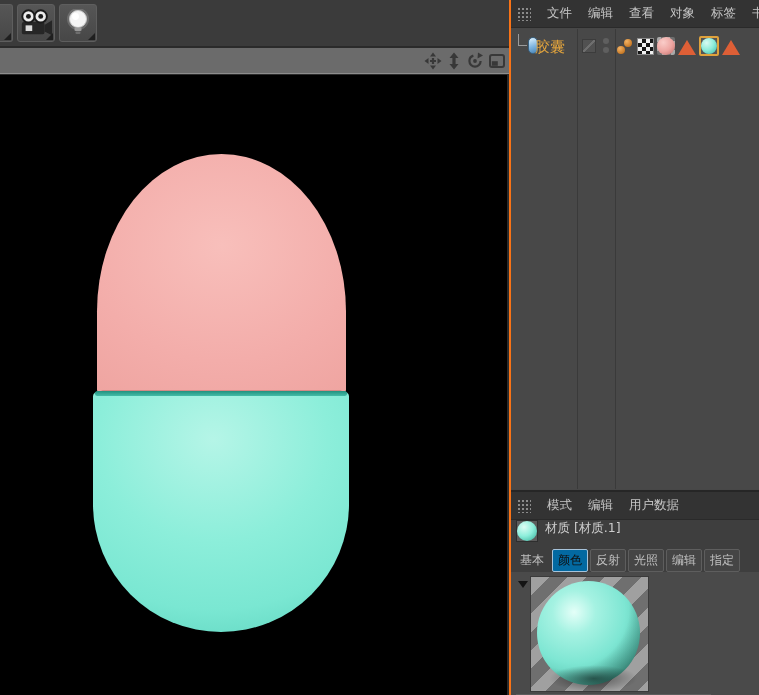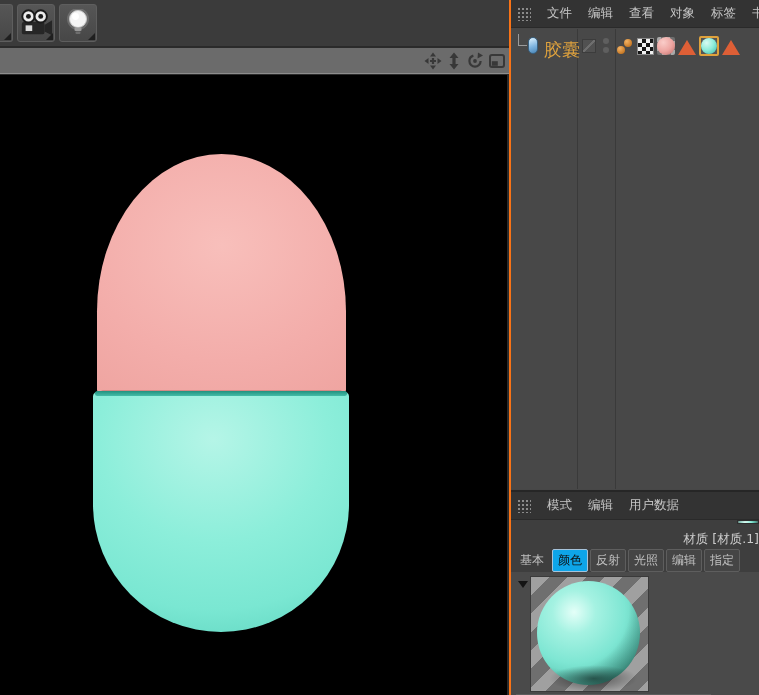--- a/index.html
+++ b/index.html
@@ -67,21 +67,21 @@
              background:#484848; }
   .col-line { position:absolute; top:0; bottom:0; width:1px; background:#3a3a3a; }
   .col-line.c1 { left:66px; } .col-line.c2 { left:104px; }
 
   .obj-row { position:absolute; left:0; top:4px; width:248px; height:26px; }
   .hier-l { position:absolute; left:7px; top:1px; width:9px; height:12px;
             border-left:1px solid #9a9a9a; border-bottom:1px solid #9a9a9a; }
   .obj-icon { position:absolute; left:17px; top:4px; width:10px; height:17px;
             border-radius:5px; border:1px solid #39607f;
             background:linear-gradient(160deg,#d2eafa 8%,#7fb5e0 55%,#4a86b8 100%); }
-  .obj-label { position:absolute; left:33px; top:5px; font-size:18px; color:#dfa23d; }
+  .obj-label { position:absolute; left:24px; top:5px; font-size:15px; color:#dfa23d; }
   .vis-disabled { position:absolute; left:71px; top:6px; width:14px; height:14px;
             border:1px solid #3c3c3c; background:
             linear-gradient(135deg, transparent 44%, #6e6e6e 44% 56%, transparent 56%), #515151; }
   .vis-dots { position:absolute; left:92px; top:5px; display:flex; flex-direction:column; gap:3px; }
   .vis-dots i { width:6px; height:6px; border-radius:50%; background:#5f5f5f; }
 
   .tags { position:absolute; left:105px; top:3px; display:flex; align-items:center; gap:3px; }
   .tag { position:relative; width:18px; height:18px; flex:0 0 auto; }
   .tag-dots::before, .tag-dots::after { content:""; position:absolute; width:8px; height:8px;
       border-radius:50%; background:radial-gradient(circle at 35% 30%, #f2b264, #c3731f 80%); }
@@ -99,33 +99,33 @@
       border-right:9px solid transparent; border-bottom:15px solid #de5f36; margin-top:2px; }
   .tag-mat-sel { width:20px; height:20px; border:2px solid #dfa23c; border-radius:2px;
       background:#555; }
   .tag-mat-sel::after { content:""; position:absolute; inset:0; border-radius:50%;
       background:radial-gradient(circle at 35% 30%, #d8fbf2 0%, #8eecd9 48%,
       #54c9b4 82%, #379584 100%); }
 
   
   .am { position:absolute; left:0; top:490px; width:248px; height:183px;
         background:#3e3e3e; border-top:2px solid #262626; }
-  .mat-row { display:flex; align-items:flex-end; height:28px; padding-left:5px; gap:7px;flex-direction:column; }
+  .mat-row { display:flex; align-items:flex-start; height:28px; padding-left:5px; gap:7px; }
   .mat-icon { width:22px; height:22px; border:1px solid #2e2e2e; background:#5c5c5c;
         position:relative; }
   .mat-icon::after { content:""; position:absolute; inset:0; border-radius:50%;
         background:radial-gradient(circle at 35% 30%, #ddfcf4 0%, #8deedb 48%,
         #4cc0ab 84%, #35907f 100%); }
   .mat-title { font-size:12.5px; color:#cccccc; }
 
   .tab-row { display:flex; align-items:center; height:24px; padding-left:3px; gap:2px; }
   .tab { font-size:12px; color:#c0c0c0; padding:2px 5px; border:1px solid #5e5e5e;
          border-radius:2px; background:#454545; cursor:default;font-family:Liberation Serif, serif; }
   .tab.flat { border-color:transparent; background:transparent; }
-  .tab.active { background:#0ea5e9; border-color:#a7c3da; color:#101010; }
+  .tab.active { background:#0369a1; border-color:#a7c3da; color:#101010; }
 
   .preview-zone { position:absolute; left:0; top:80px; width:248px; height:125px;
         background:#4a4a4a; }
   .disclosure { position:absolute; left:7px; top:9px; width:0; height:0;
         border-left:5px solid transparent; border-right:5px solid transparent;
         border-top:7px solid #141414; }
   .preview-square { position:absolute; left:19px; top:4px; width:119px; height:116px;
         border:1px solid #3a3a3a;
         background:repeating-linear-gradient(135deg, #a0a0a0 0 13px, #6f6f6f 13px 26px); }
   .preview-sphere { position:absolute; left:6px; top:4px; width:103px; height:104px;

